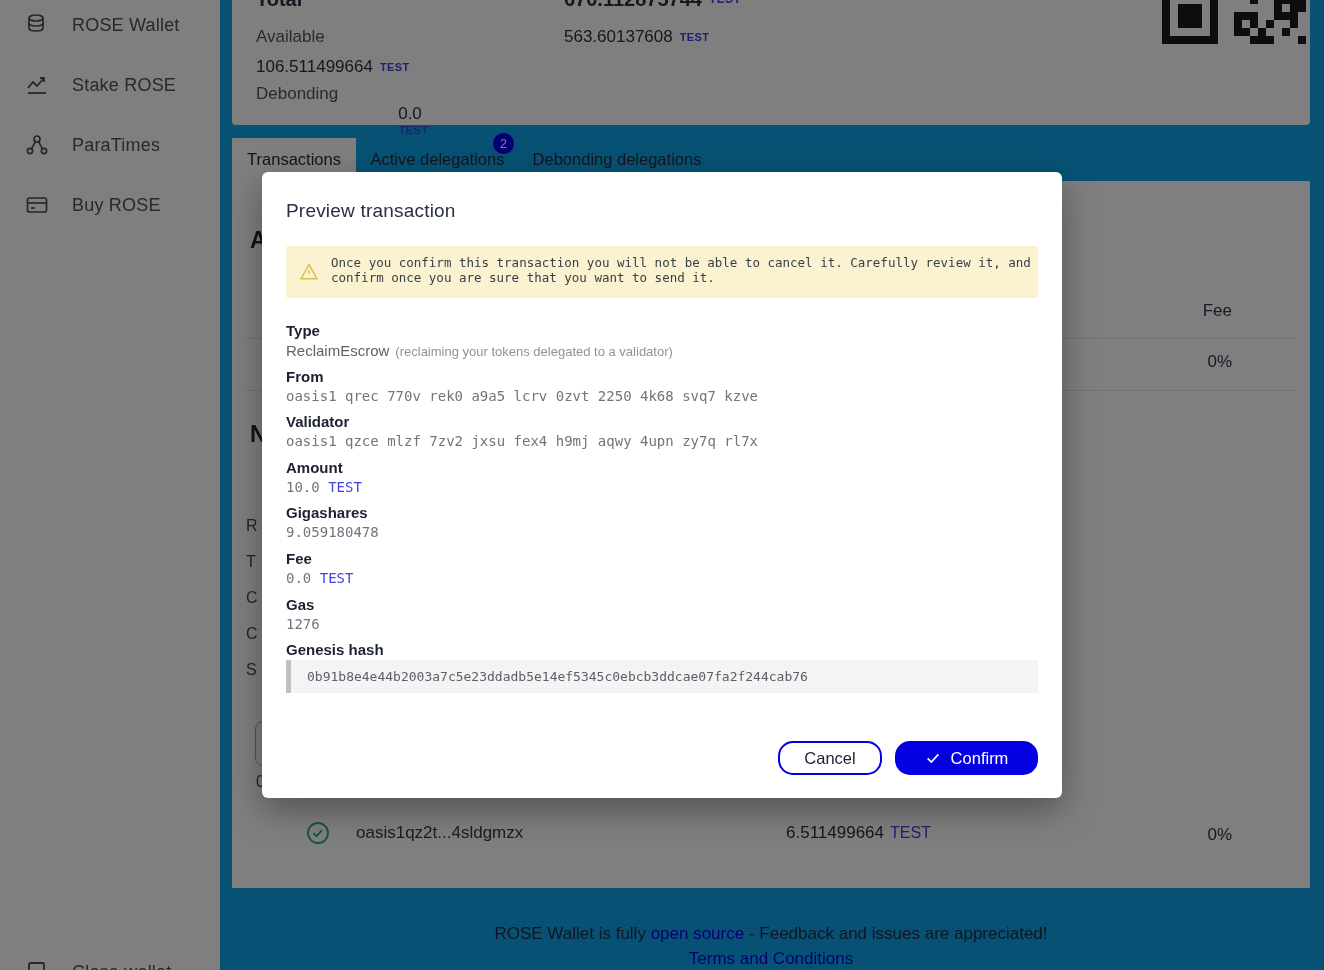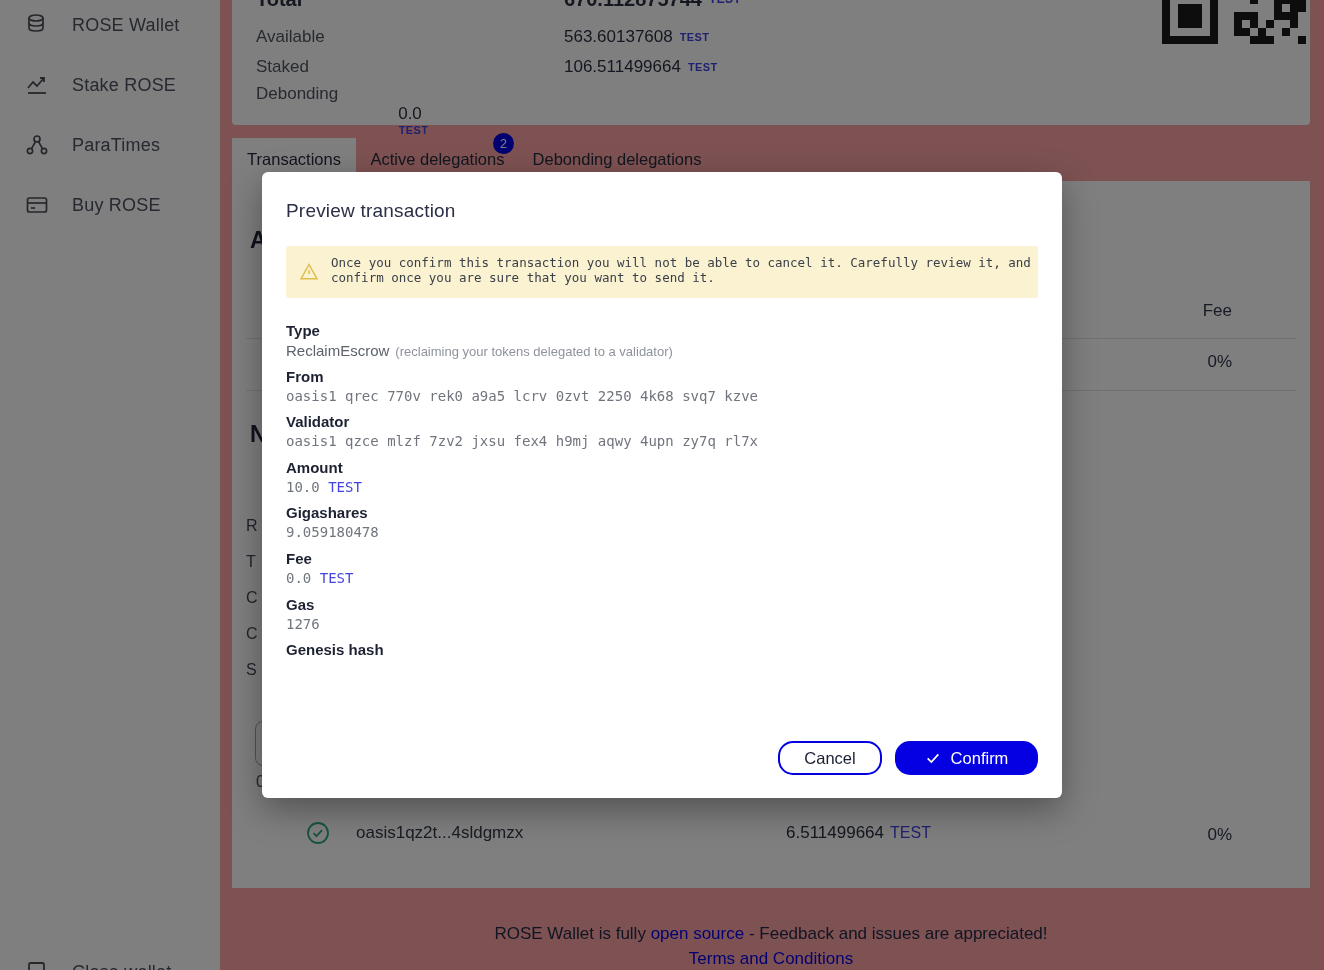--- a/index.html
+++ b/index.html
@@ -1,19 +1,19 @@
 <!DOCTYPE html>
 <html><head>
 <meta charset="utf-8">
 <style>
   * { margin:0; padding:0; box-sizing:border-box; }
   html,body { background:#444; }
   #app {
     position:relative; width:1324px; height:970px; overflow:hidden;
-    background:#fca5a5; font-family:"Liberation Sans", sans-serif;
+    background:#0ea5e9; font-family:"Liberation Sans", sans-serif;
     color:#2b3040;
   }
 
   
   .sidebar { position:absolute; left:0; top:0; width:220px; height:970px; background:#ffffff; }
   .side-item { position:absolute; left:0; width:220px; height:40px; display:flex; align-items:center; cursor:pointer; }
   .side-item .icn { position:absolute; left:25px; width:24px; height:24px; color:#4a4e57; }
   .side-item .lbl { position:absolute; left:72px; font-size:18px; color:#4d525e; letter-spacing:.2px; }
   .icn svg { width:100%; height:100%; display:block; }
 
@@ -143,21 +143,20 @@
       <span class="bal-label">Total</span>
       <span class="bal-num">670.112875744</span>
       <span class="ticker">TEST</span>
     </div>
     <div class="bal-row" style="top:58px;">
       <span class="bal-label">Available</span>
       <span class="bal-num">563.60137608</span>
       <span class="ticker">TEST</span>
     </div>
     <div class="bal-row" style="top:88px;">
-      <span class="bal-label">Staked</span>
       <span class="bal-num">106.511499664</span>
       <span class="ticker">TEST</span>
     </div>
     <div class="bal-row" style="top:118px;flex-direction:column;">
       <span class="bal-label">Debonding</span>
       <span class="bal-num">0.0</span>
       <span class="ticker">TEST</span>
     </div>
     <div class="qr-wrap">
       <svg id="qr-svg" width="148" height="148" viewBox="0 0 148 148">
@@ -322,20 +321,23 @@
 
     <span class="fld-label" style="top:378px;">Fee</span>
     <span class="fld-value" style="top:398px;">
       <span>0.0</span> <span class="tk">TEST</span>
     </span>
 
     <span class="fld-label" style="top:424px;">Gas</span>
     <span class="fld-value" style="top:444px;">1276</span>
 
     <span class="fld-label" style="top:469px;">Genesis hash</span>
+    <div class="genesis-box">
+      <span>0b91b8e4e44b2003a7c5e23ddadb5e14ef5345c0ebcb3ddcae07fa2f244cab76</span>
+    </div>
 
     <div class="btn btn-cancel">
       <span>Cancel</span>
     </div>
     <div class="btn btn-confirm">
       <span class="chk">
         <svg viewBox="0 0 24 24" fill="none" stroke="#ffffff" stroke-width="2.6">
             <path d="M4 12.5l5.5 5.5L20 6.5"></path>
           </svg>
       </span>

